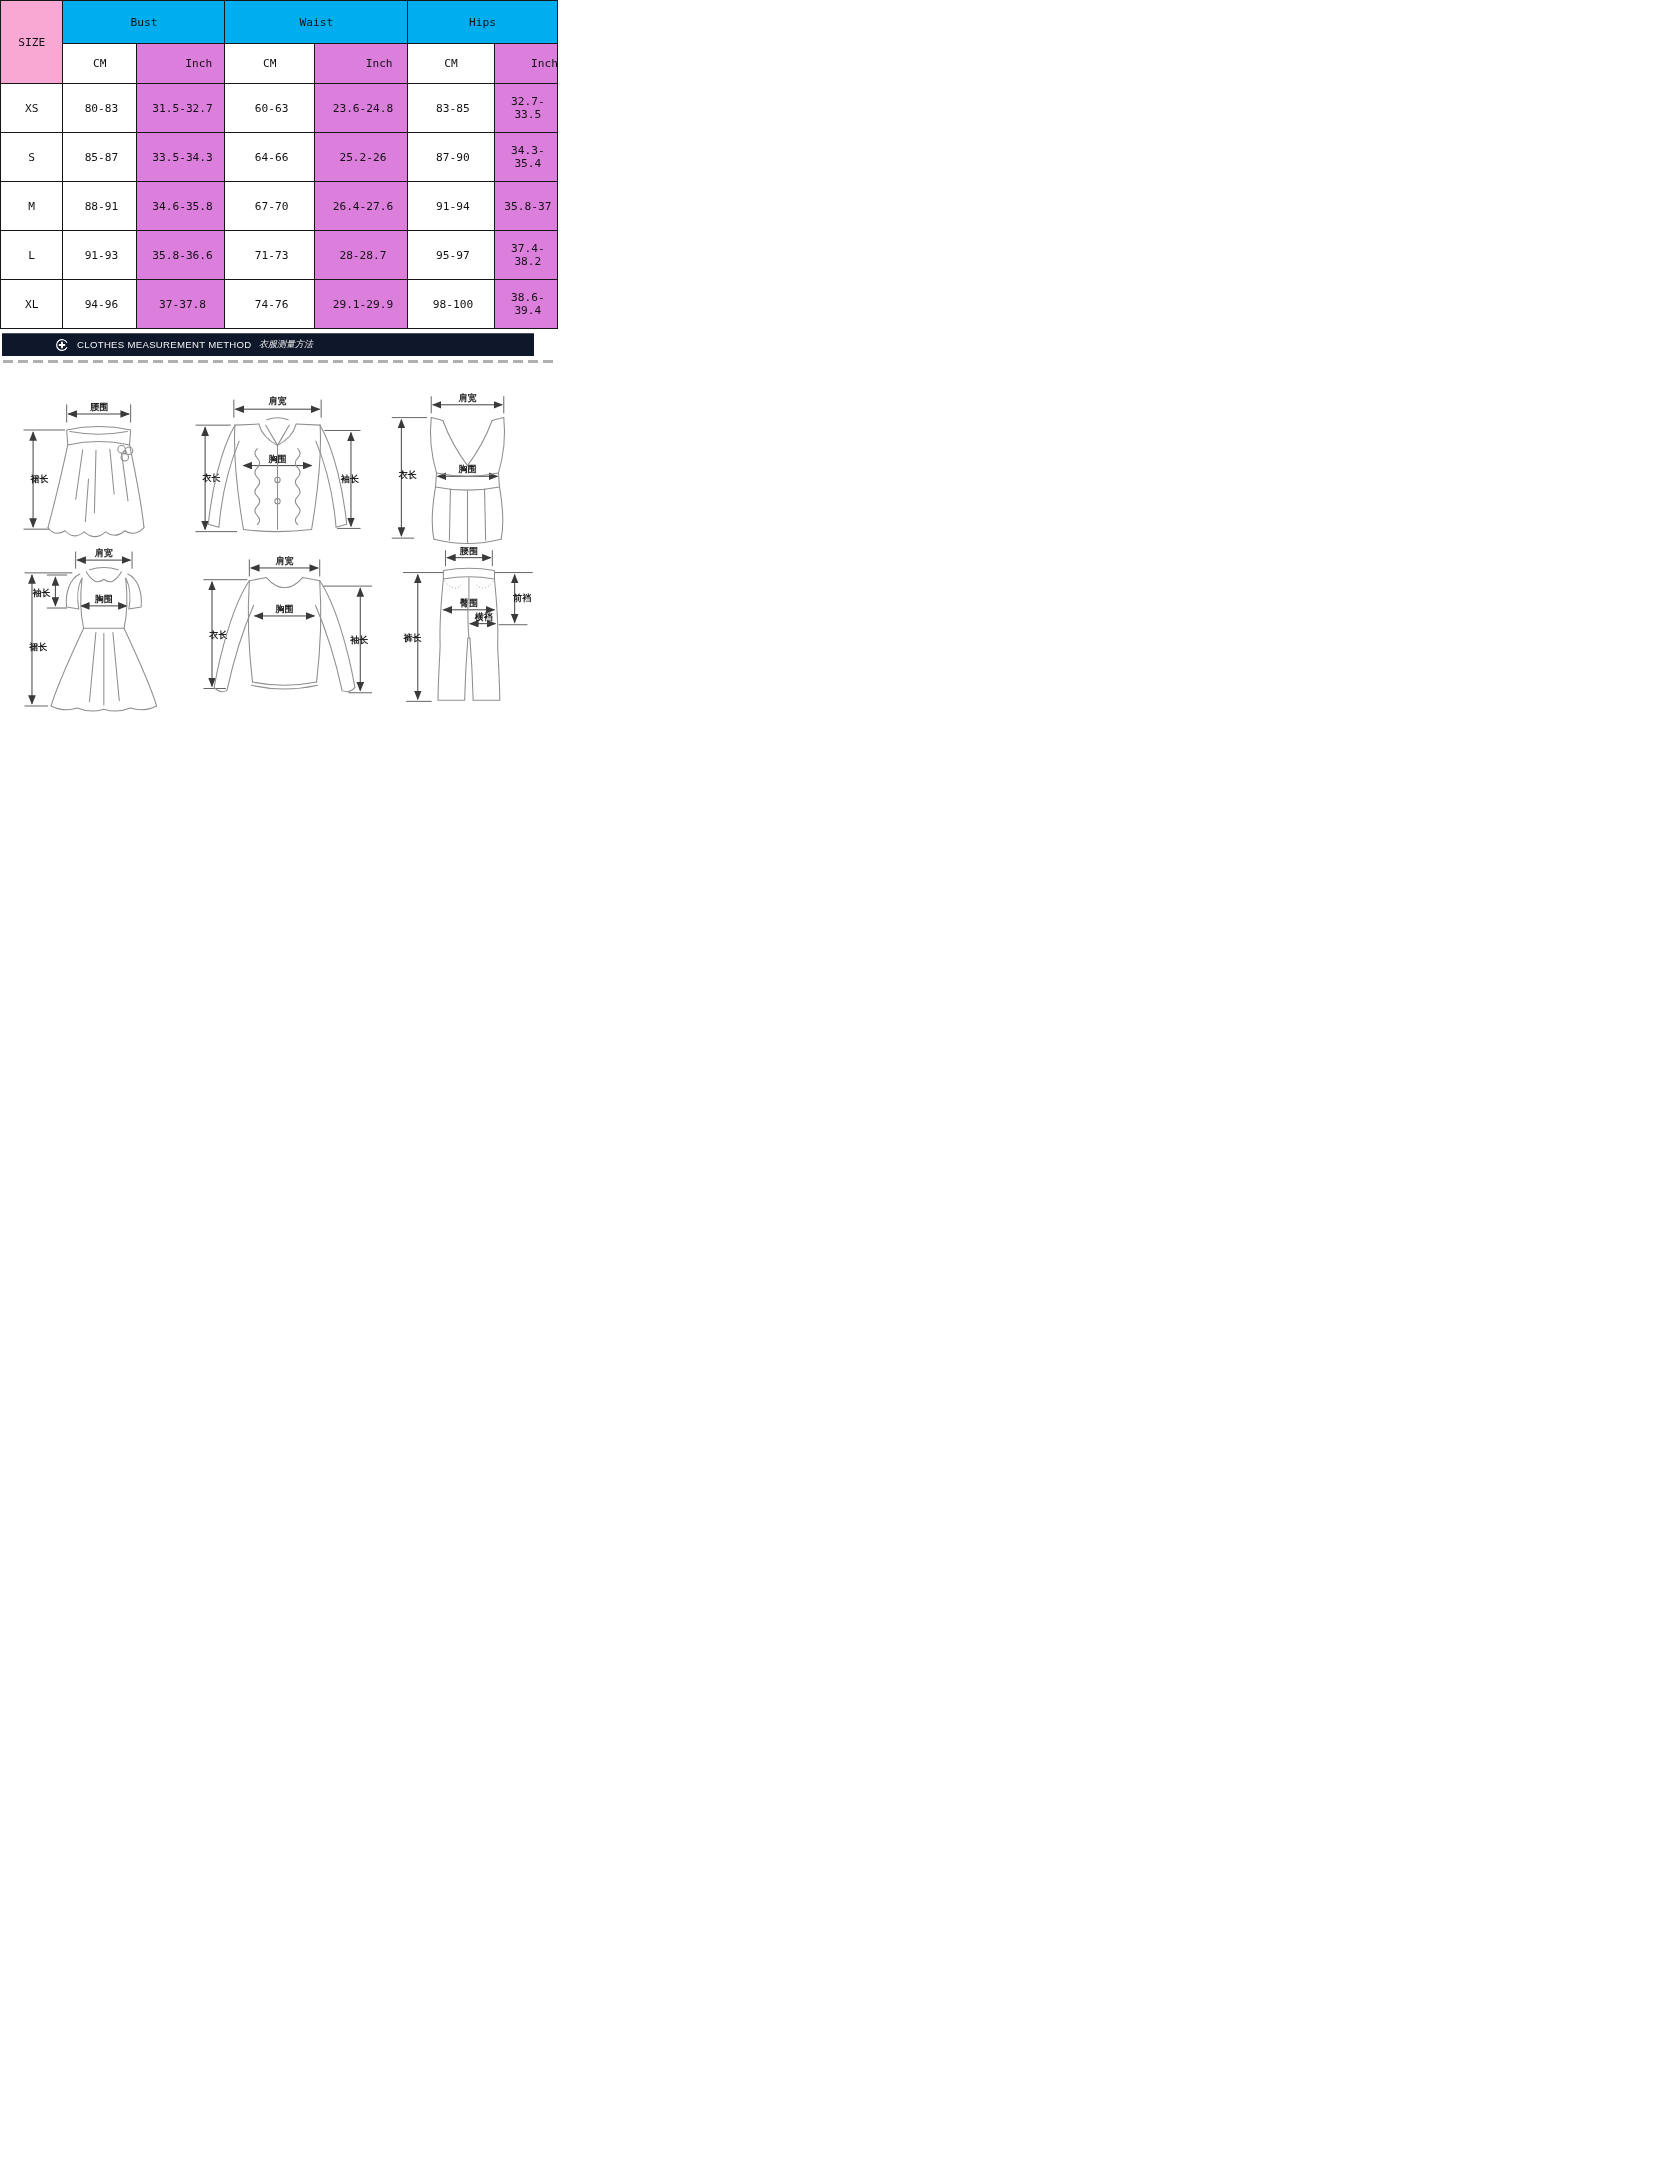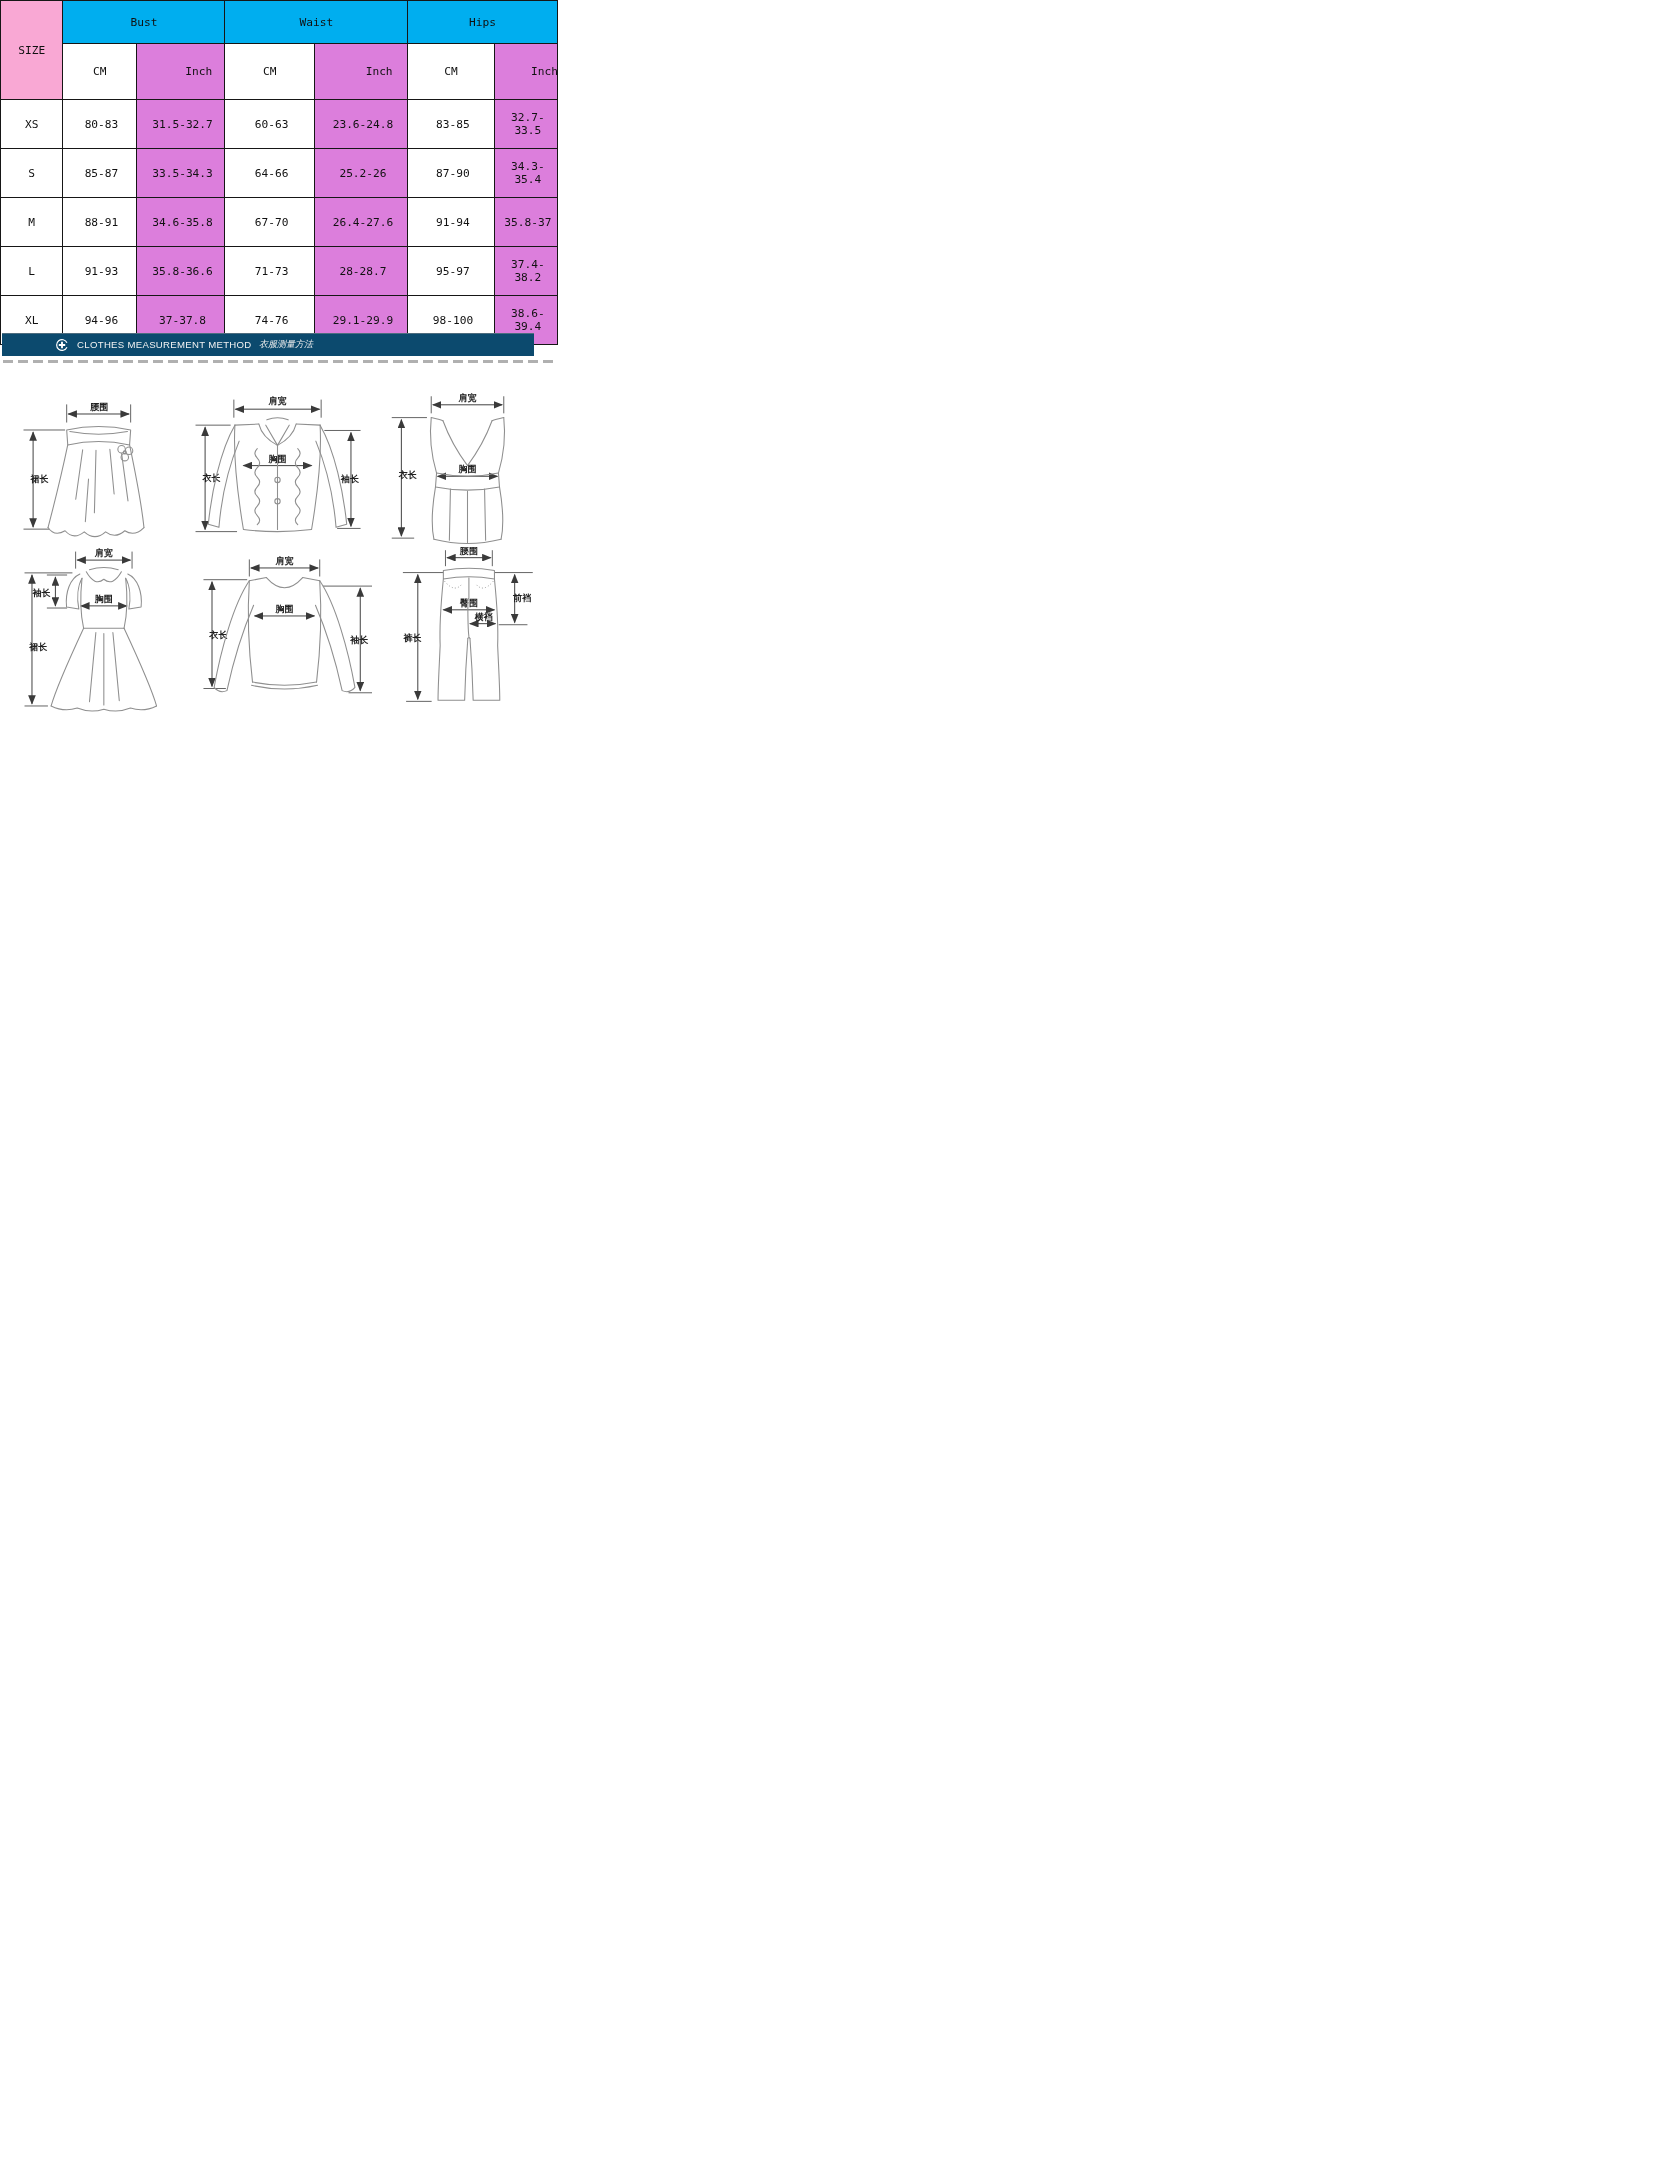--- a/index.html
+++ b/index.html
@@ -11,32 +11,32 @@
   }
 
   
   table.size-table { border-collapse:collapse; width:558px; table-layout:fixed; }
   .size-table th, .size-table td {
     border-left:0.5px solid #161616; border-right:0.5px solid #161616;
     border-top:1.1px solid #161616; border-bottom:1.1px solid #161616;
     font-weight:normal; font-size:11.2px; color:#111; overflow:hidden;
   }
   tr.r-group  { height:43px; }
-  tr.r-units  { height:56px; }
+  tr.r-units  { height:40px; }
   tr.r-data   { height:49px; }
   .cyan { background:#00aeef; }
   .mag  { background:#dc7edc;padding-left:36px; }
   .corner { border-top:none; border-left:none; background:#f9a8d4; text-align:center; }
   .c-center { text-align:center; }
   td.val { text-align:center; padding-left:3.7px; }
 
   
   .banner {
     position:absolute; left:2.1px; top:333px; width:532px; height:23px;
-    background:#0c4a6e; color:#fff; display:flex; align-items:center;
+    background:#0f172a; color:#fff; display:flex; align-items:center;
     font-family:"Liberation Sans","DejaVu Sans",sans-serif;
     box-shadow:0 0.5px 0 #8f8f8f inset;
   }
   .banner .bicon { width:14px; height:14px; margin-left:53px; flex:0 0 auto; }
   .banner .en { font-size:9.6px; margin-left:8px; letter-spacing:0.3px; color:#f2f2f2; }
   .banner .zh { font-size:9px; margin-left:7.5px; color:#ededed;font-style:italic; }
 
   .dashes {
     position:absolute; left:3.2px; top:360px; width:552px; height:2.7px;
     background:repeating-linear-gradient(90deg,#b0b0b0 0 10px,transparent 10px 15px);

